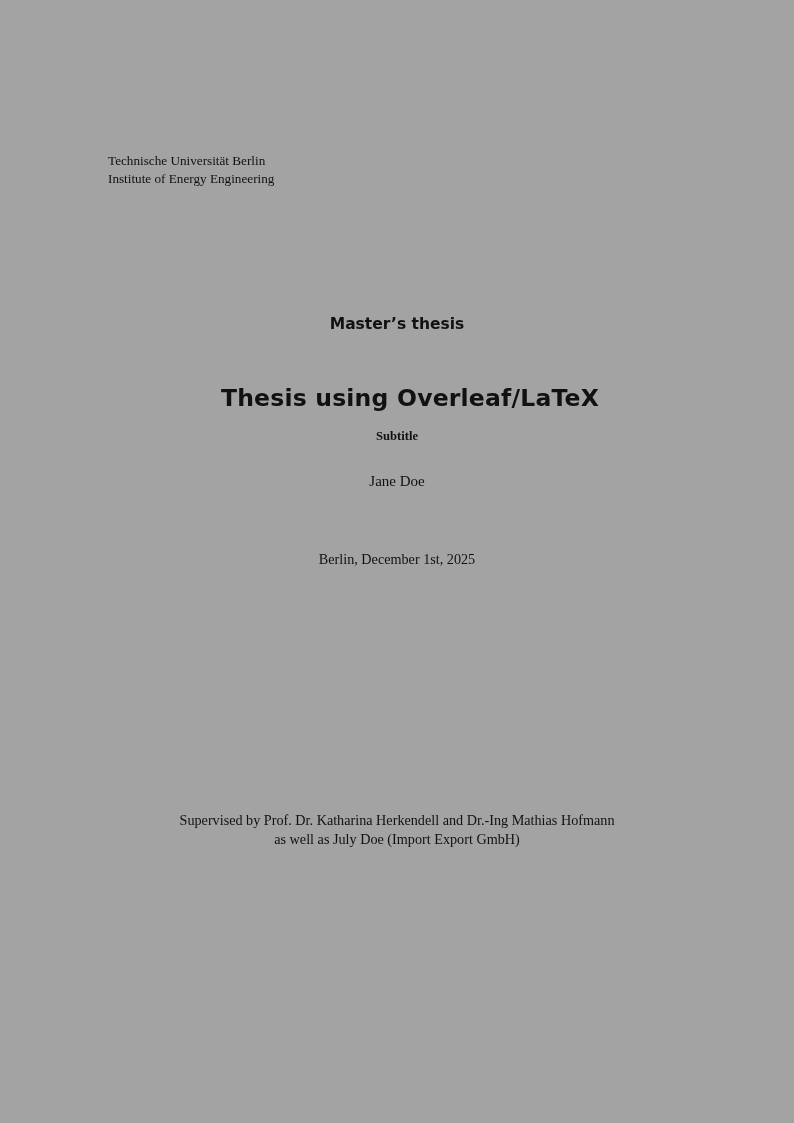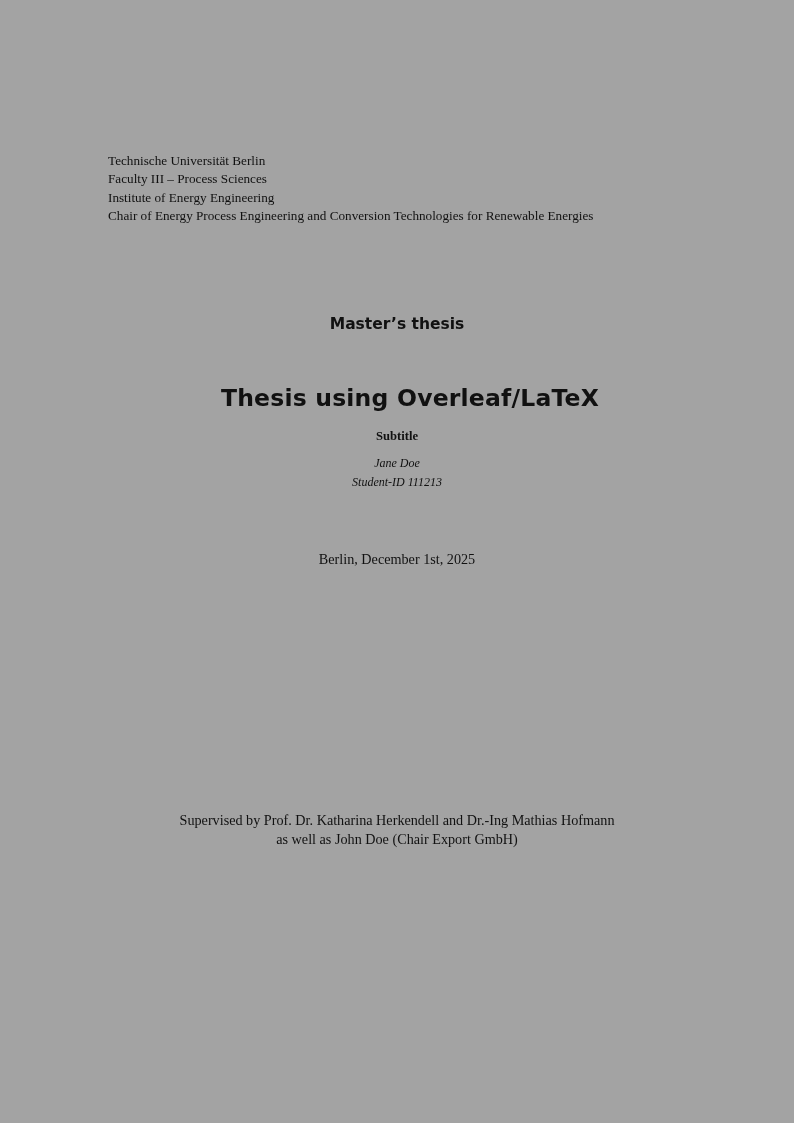--- a/index.html
+++ b/index.html
@@ -53,59 +53,55 @@
       margin-left: 13px;
     }
     .subtitle {
       top: 426px;
       font-family: Liberation Serif, serif;
       font-weight: bold;
       font-size: 12.6px;
       line-height: 20px;
     }
     .author-block {
-      top: 454px;
-      font-size: 12px;
+      top: 472px;
+      font-size: 15px;
       line-height: 19px;
-      font-style: italic;
     }
     .date {
       top: 550px;
       font-size: 14.2px;
       line-height: 19px;
     }
     .supervision {
       top: 811px;
       font-size: 14.2px;
       line-height: 19px;
     }
   </style>
 </head>
 <body>
 
 <div class="page">
 
   <div class="institution">
     <div>Technische Universität Berlin</div>
-    <div>Faculty III – Process Sciences</div>
     <div>Institute of Energy Engineering</div>
-    <div>Chair of Energy Process Engineering and Conversion Technologies for Renewable Energies</div>
   </div>
 
   <div class="center-block thesis-type">Master’s thesis</div>
 
   <div class="center-block thesis-title">Thesis using Overleaf/LaTeX</div>
 
   <div class="center-block subtitle">Subtitle</div>
 
   <div class="center-block author-block">
     <div>Jane Doe</div>
-    <div>Student-ID 111213</div>
   </div>
 
   <div class="center-block date">Berlin, December 1st, 2025</div>
 
   <div class="center-block supervision">
     <div>Supervised by Prof. Dr. Katharina Herkendell and Dr.-Ing Mathias Hofmann</div>
-    <div>as well as John Doe (Chair Export GmbH)</div>
+    <div>as well as July Doe (Import Export GmbH)</div>
   </div>
 
 </div>
 
 </body></html>

